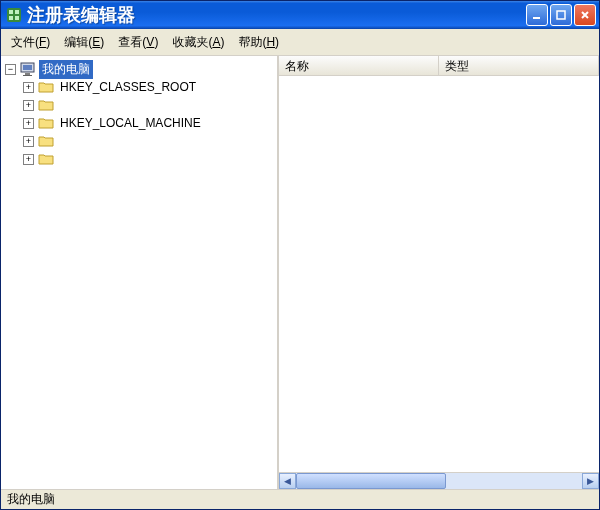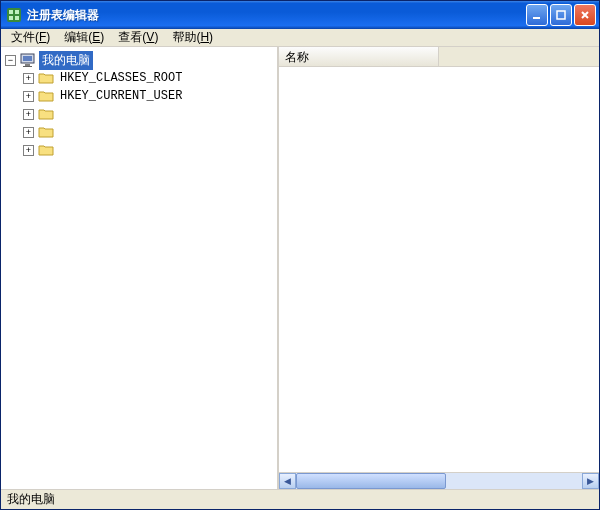--- a/index.html
+++ b/index.html
@@ -2,41 +2,41 @@
 <html><head>
 <meta charset="utf-8">
 <style>
 * { box-sizing: border-box; margin: 0; padding: 0; }
 body { font-family: "Tahoma", "SimSun", sans-serif; font-size: 12px; background: #ece9d8; width: 600px; height: 510px; overflow: hidden; }
 
 .window { width: 600px; height: 510px; display: flex; flex-direction: column; border: 1px solid #0a246a; }
 
 .titlebar { height: 28px; background: linear-gradient(to bottom, #3b84e8 0%, #0a5bd8 8%, #0a5bd8 40%, #1a6ef0 88%, #0842a8 100%); display: flex; align-items: center; padding: 0 3px 0 5px; color: #fff; }
 .titlebar .app-icon { width: 16px; height: 16px; margin-right: 5px; display: inline-flex; align-items: center; justify-content: center; }
-.titlebar .title { flex: 1; font-weight: bold; font-size: 12px; text-shadow: 1px 1px 1px rgba(0,0,0,0.3); }
+.titlebar .title { flex: 1; font-weight: bold; font-size: 18px; text-shadow: 1px 1px 1px rgba(0,0,0,0.3); }
 .titlebar .win-btns { display: flex; gap: 2px; }
 .titlebar .win-btn { width: 22px; height: 22px; border-radius: 3px; border: 1px solid #fff; display: flex; align-items: center; justify-content: center; color: #fff; font-weight: bold; font-size: 11px; cursor: default; }
 .titlebar .btn-min, .titlebar .btn-max { background: linear-gradient(to bottom, #6fa7f0, #2d6bd8); }
 .titlebar .btn-close { background: linear-gradient(to bottom, #f07860, #d84820); }
 
-.menubar { height: 18px; background: #ece9d8; display: flex; align-items: center; padding: 0 4px; border-bottom: 1px solid #d4d0c8; gap: 2px; }
+.menubar { height: 27px; background: #ece9d8; display: flex; align-items: center; padding: 0 4px; border-bottom: 1px solid #d4d0c8; gap: 2px; }
 .menubar .menu-item { padding: 2px 6px; cursor: default; }
 .menubar .mnemonic { text-decoration: underline; }
 
 .client { flex: 1; display: flex; background: #fff; overflow: hidden; }
 
 .tree-pane { width: 278px; border-right: 2px solid #d4d0c8; padding: 4px 0 4px 4px; overflow: auto; background: #fff; }
 
 .tree ul { list-style: none; padding-left: 0; }
 .tree li { white-space: nowrap; }
 .tree .node { display: flex; align-items: center; height: 18px; }
 .tree .expando { width: 11px; height: 11px; border: 1px solid #808080; margin-right: 4px; display: flex; align-items: center; justify-content: center; font-size: 9px; line-height: 1; background: #fff; color: #000; cursor: default; }
 .tree .children { padding-left: 18px; }
 .tree .icon { width: 16px; height: 14px; margin-right: 3px; display: inline-flex; align-items: center; justify-content: center; }
-.tree .label { padding: 1px 3px; font-family: Liberation Mono, monospace; font-size: 12px; }
+.tree .label { padding: 1px 3px; font-family: Liberation Sans, sans-serif; font-size: 12px; }
 .tree .label.selected { background: #316ac5; color: #fff; }
 .tree .label.root { font-family: "SimSun", sans-serif; }
 
 .list-pane { flex: 1; display: flex; flex-direction: column; background: #be185d; }
 .list-header { height: 20px; display: flex; background: #ece9d8; border-bottom: 1px solid #d4d0c8; }
 .list-header .col { border-right: 1px solid #d4d0c8; padding: 2px 6px; background: linear-gradient(to bottom, #fcfcfc, #e8e5d8); font-size: 12px; cursor: default; }
 .list-body { flex: 1; background: #fff; }
 
 .hscroll { height: 17px; background: #ece9d8; display: flex; align-items: stretch; border-top: 1px solid #d4d0c8; }
 .hscroll .sb-btn { width: 17px; background: linear-gradient(to bottom, #e8f0ff, #b8cff0); border: 1px solid #8aa8d8; display: flex; align-items: center; justify-content: center; font-size: 9px; color: #3a5898; }
@@ -79,20 +79,21 @@
             <path d="M2 2 L8 8 M8 2 L2 8" stroke="#fff" stroke-width="2"></path>
           </svg>
         </div>
     </div>
   </div>
 
   <div class="menubar">
     <span class="menu-item"><span>文件</span>(<span class="mnemonic">F</span>)</span>
     <span class="menu-item"><span>编辑</span>(<span class="mnemonic">E</span>)</span>
     <span class="menu-item"><span>查看</span>(<span class="mnemonic">V</span>)</span>
+    <span class="menu-item"><span>收藏夹</span>(<span class="mnemonic">A</span>)</span>
     <span class="menu-item"><span>帮助</span>(<span class="mnemonic">H</span>)</span>
   </div>
 
   <div class="client">
 
     <div class="tree-pane">
       <div class="tree">
         <ul>
           <li>
             <div class="node">
@@ -120,31 +121,31 @@
               </div>
                 </li>
               <li>
                   <div class="node">
                 <span class="expando">+</span>
                 <span class="icon">
                       <svg width="16" height="14" viewBox="0 0 16 14">
                         <path d="M1 3 L1 12 L15 12 L15 4 L7 4 L6 3 Z" fill="#f8e080" stroke="#c0a030"></path>
                       </svg>
                     </span>
-                <span class="label">HKEY_CURRENT_USER</span>
               </div>
                 </li>
               <li>
                   <div class="node">
                 <span class="expando">+</span>
                 <span class="icon">
                       <svg width="16" height="14" viewBox="0 0 16 14">
                         <path d="M1 3 L1 12 L15 12 L15 4 L7 4 L6 3 Z" fill="#f8e080" stroke="#c0a030"></path>
                       </svg>
                     </span>
+                <span class="label">HKEY_LOCAL_MACHINE</span>
               </div>
                 </li>
               <li>
                   <div class="node">
                 <span class="expando">+</span>
                 <span class="icon">
                       <svg width="16" height="14" viewBox="0 0 16 14">
                         <path d="M1 3 L1 12 L15 12 L15 4 L7 4 L6 3 Z" fill="#f8e080" stroke="#c0a030"></path>
                       </svg>
                     </span>
@@ -162,20 +163,21 @@
                 </li>
             </ul>
           </li>
         </ul>
       </div>
     </div>
 
     <div class="list-pane">
       <div class="list-header">
         <div class="col" style="width:160px">名称</div>
+        <div class="col" style="flex:1">类型</div>
       </div>
       <div class="list-body"></div>
       <div class="hscroll">
         <div class="sb-btn">◀</div>
         <div class="sb-track">
           <div class="sb-thumb"></div>
         </div>
         <div class="sb-btn">▶</div>
       </div>
     </div>

